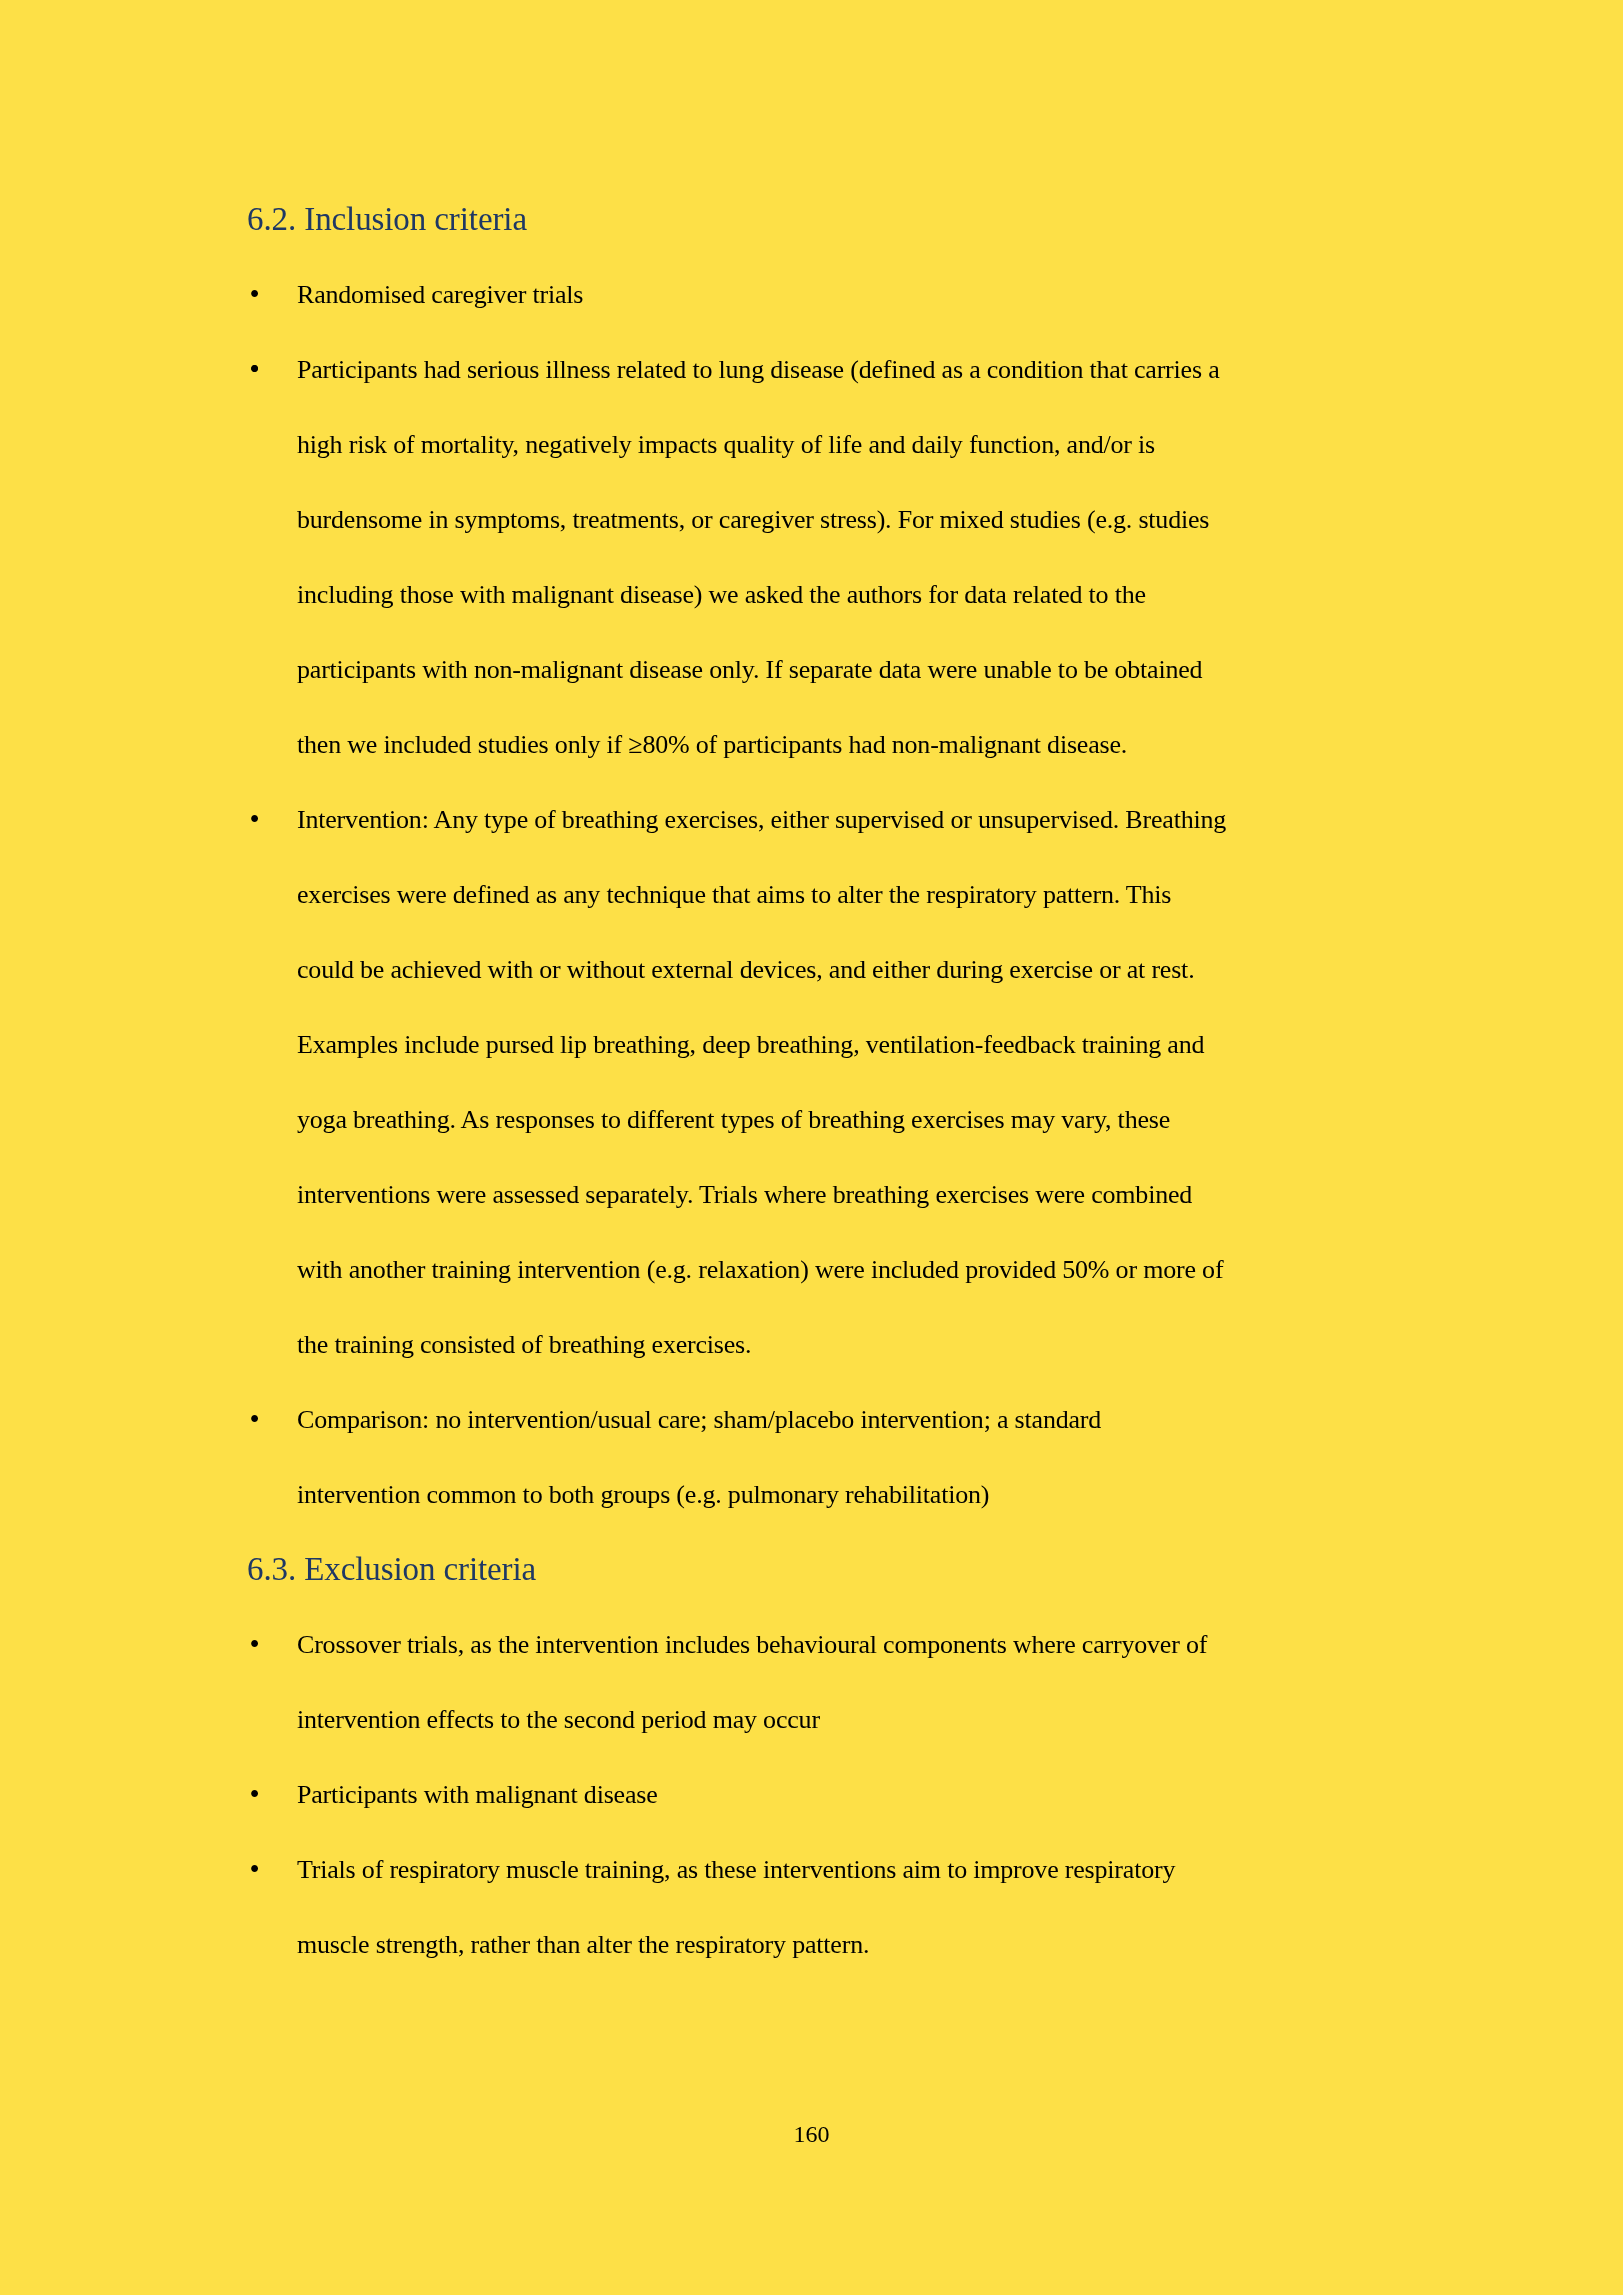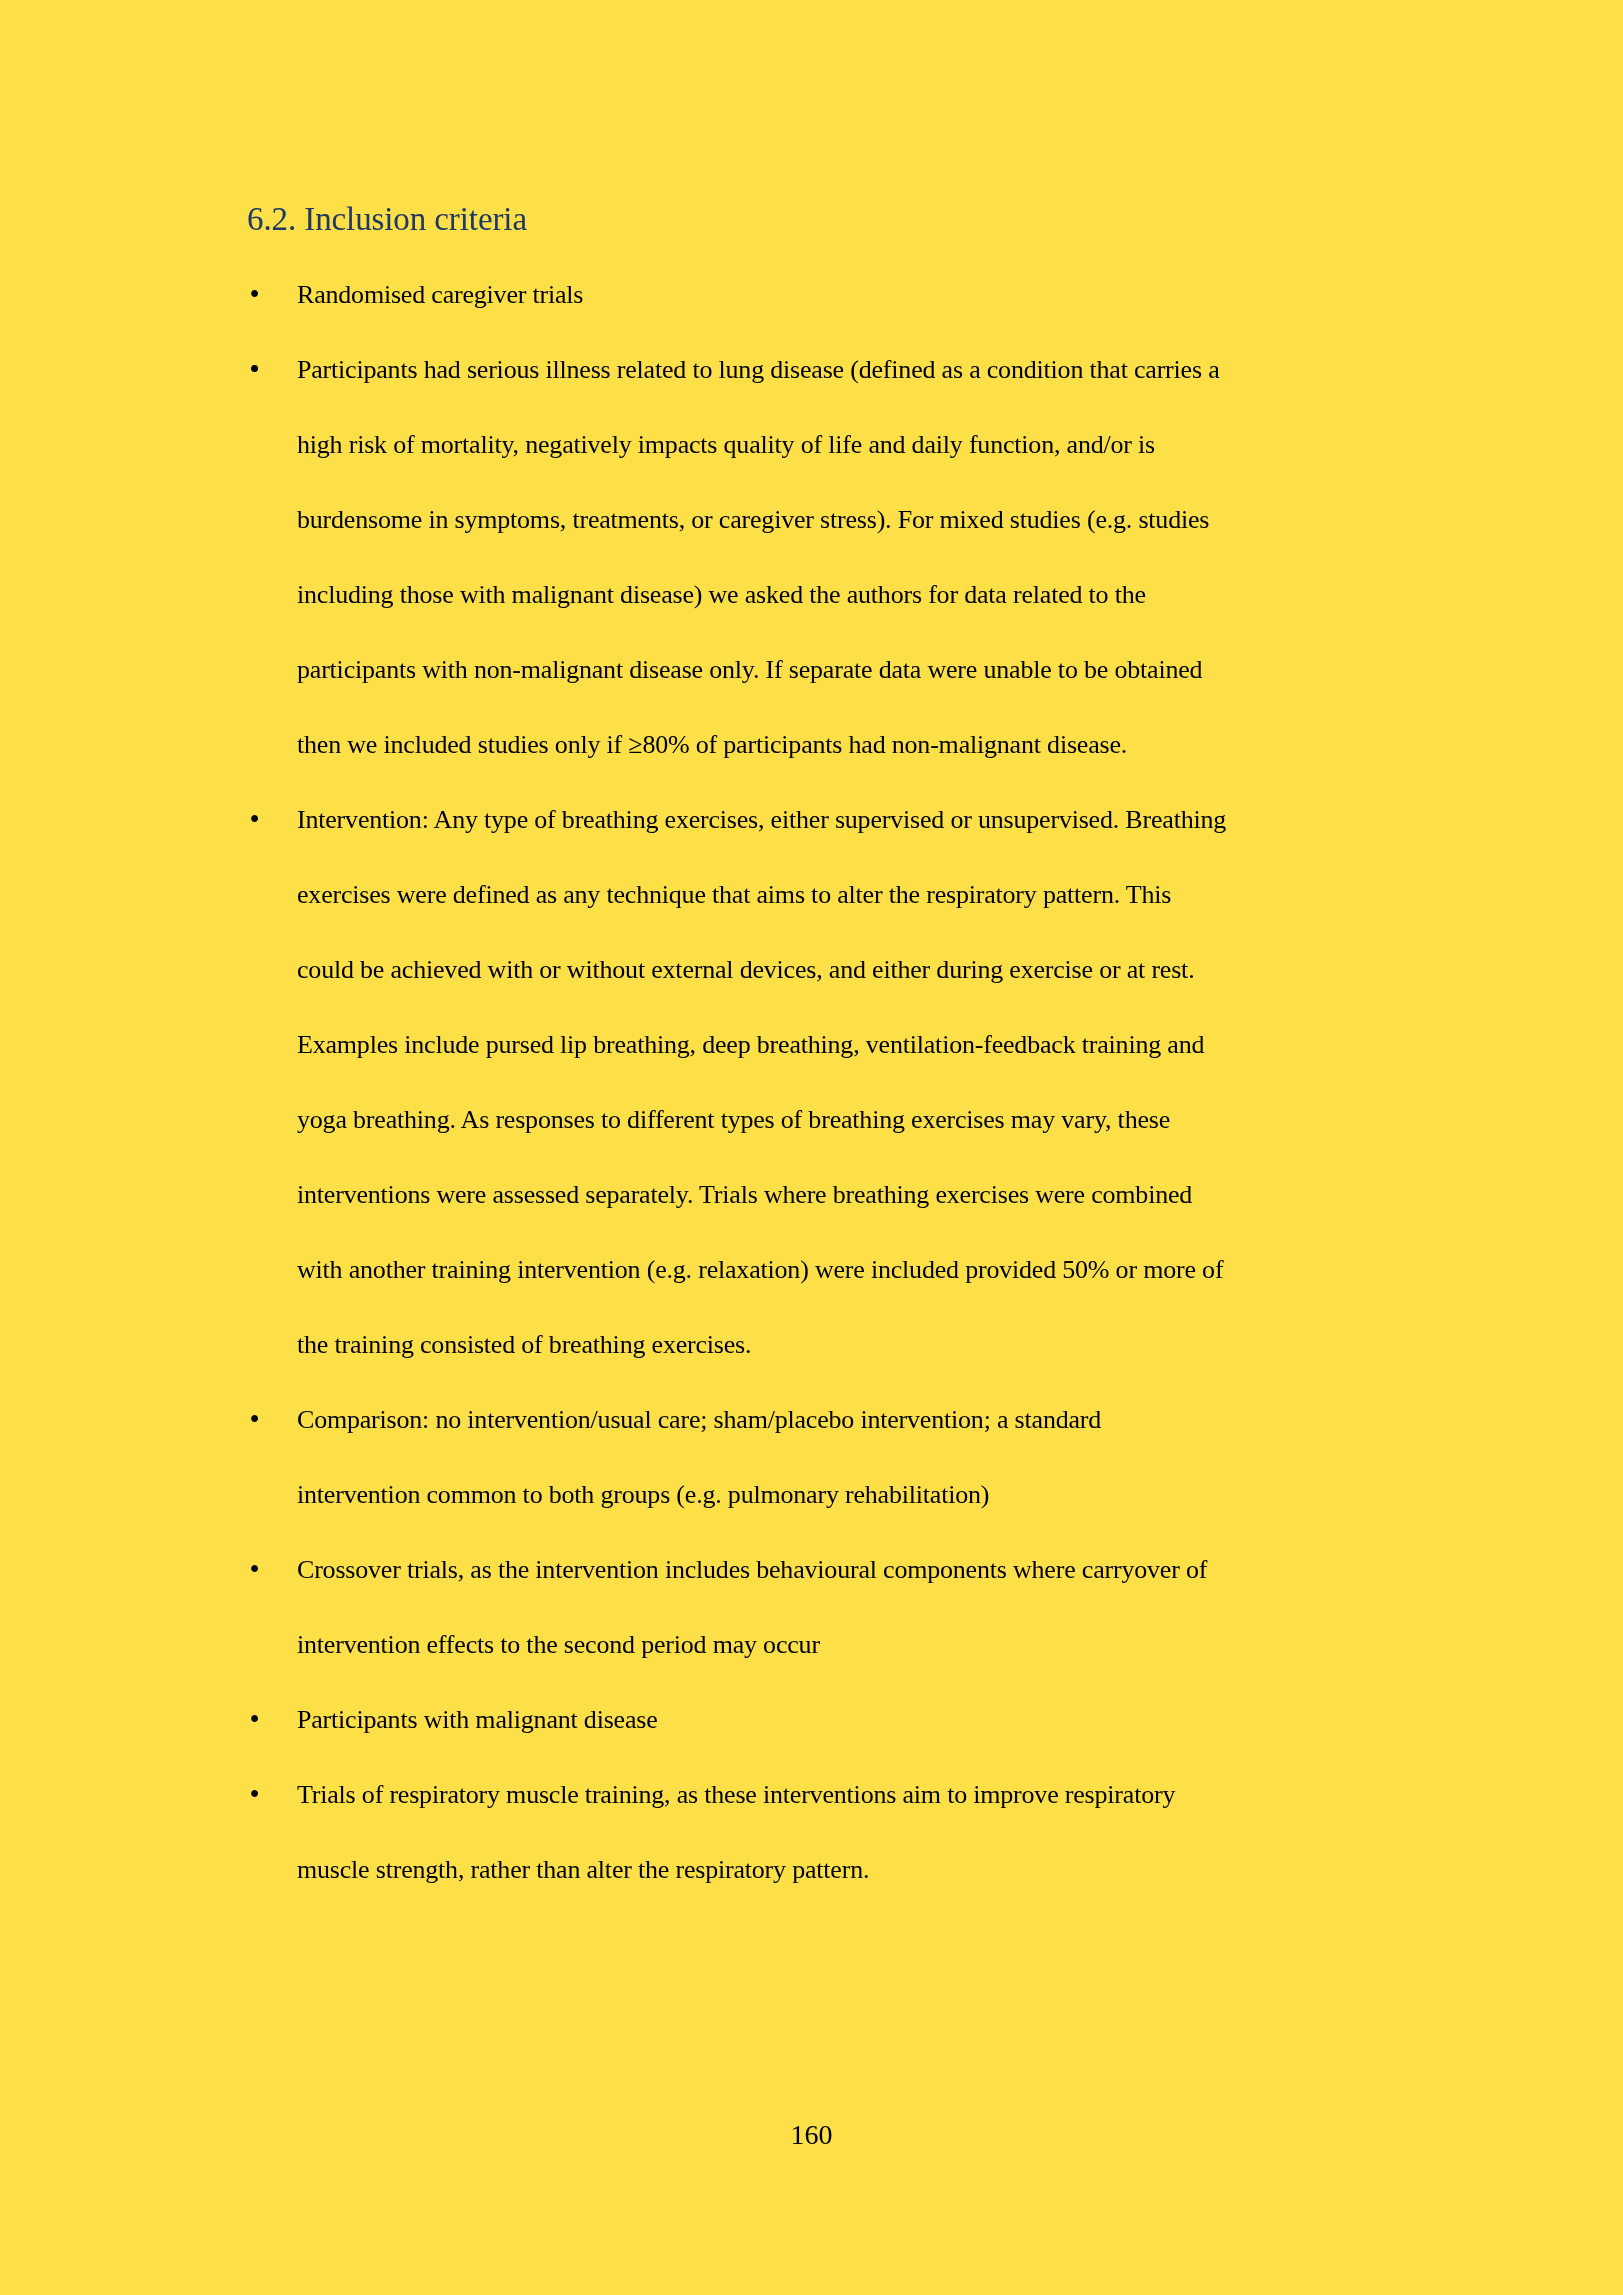--- a/index.html
+++ b/index.html
@@ -53,21 +53,21 @@
   }
   .btext {
     white-space: pre-line;
   }
   .page-footer {
     position: absolute;
     left: 0;
     top: 2118px;
     width: 1623px;
     text-align: center;
-    font-size: 28px;
+    font-size: 24px;
     line-height: 33px;
     color: #000000;
   }
 </style>
 </head>
 <body>
 
 <div class="page">
   <div class="content">
 
@@ -86,20 +86,21 @@
 could be achieved with or without external devices, and either during exercise or at rest.
 Examples include pursed lip breathing, deep breathing, ventilation-feedback training and
 yoga breathing. As responses to different types of breathing exercises may vary, these
 interventions were assessed separately. Trials where breathing exercises were combined
 with another training intervention (e.g. relaxation) were included provided 50% or more of
 the training consisted of breathing exercises.</span></li>
       <li><span class="marker">•</span><span class="btext">Comparison: no intervention/usual care; sham/placebo intervention; a standard
 intervention common to both groups (e.g. pulmonary rehabilitation)</span></li>
     </ul>
 
+    <h2 class="doc-heading">6.3. Exclusion criteria</h2>
     <ul class="bullets">
       <li><span class="marker">•</span><span class="btext">Crossover trials, as the intervention includes behavioural components where carryover of
 intervention effects to the second period may occur</span></li>
       <li><span class="marker">•</span><span class="btext">Participants with malignant disease</span></li>
       <li><span class="marker">•</span><span class="btext">Trials of respiratory muscle training, as these interventions aim to improve respiratory
 muscle strength, rather than alter the respiratory pattern.</span></li>
     </ul>
 
   </div>
 

